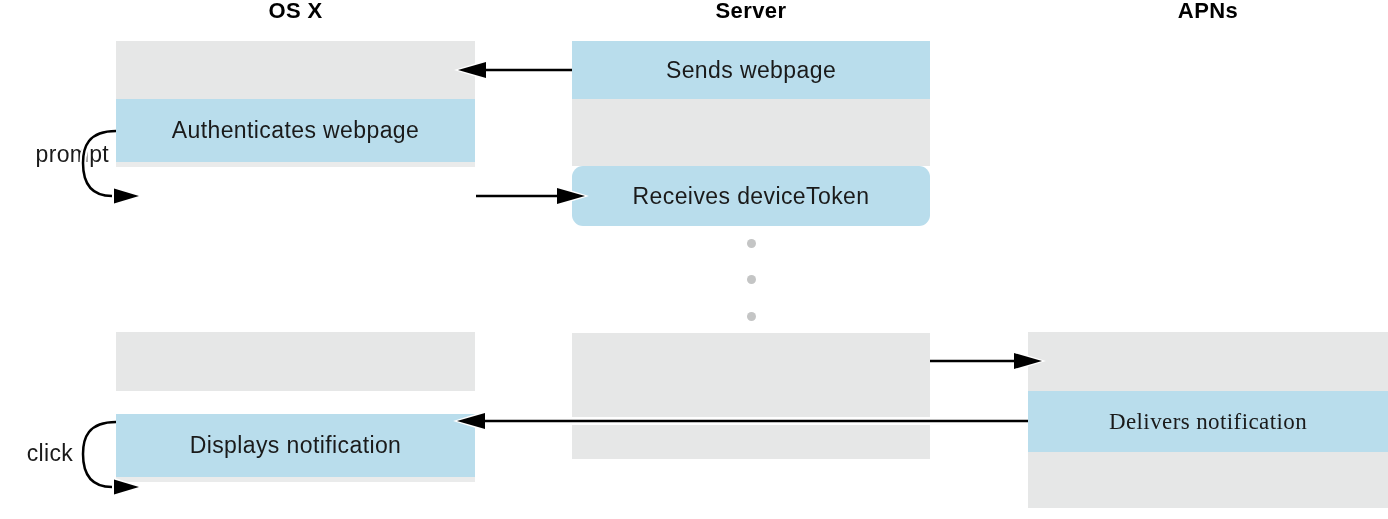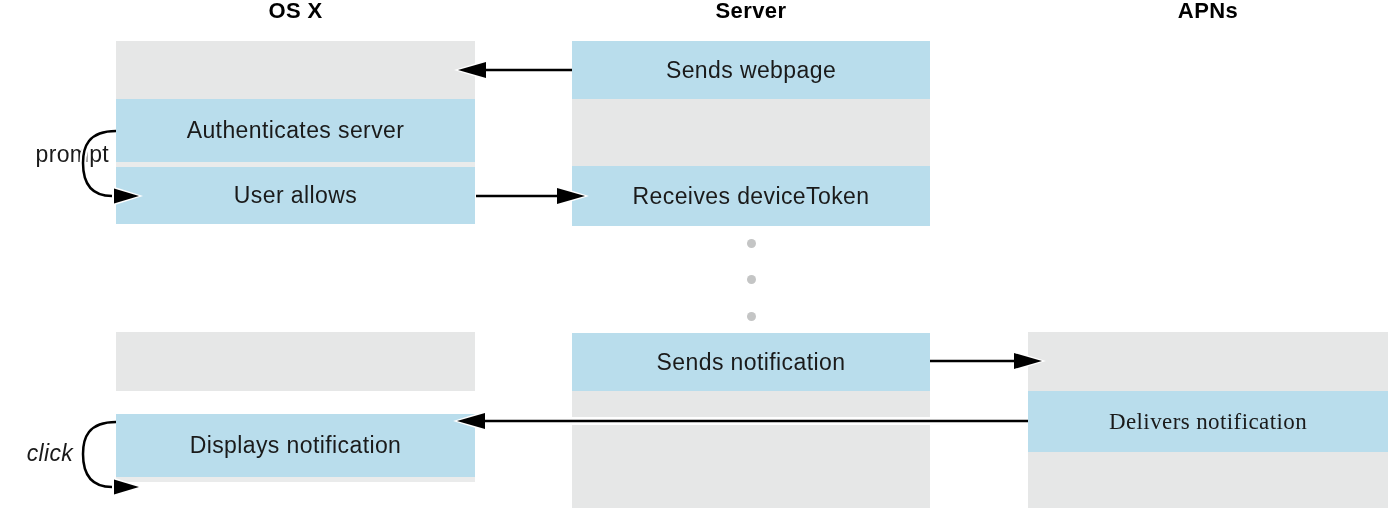--- a/index.html
+++ b/index.html
@@ -75,54 +75,52 @@
 <body>
 
 <div class="canvas">
 
   <div class="col-title" style="left:116px; width:359px;">OS X</div>
   <div class="col-title" style="left:1028px; width:360px;">APNs</div>
   <div class="col-title" style="left:572px; width:358px;">Server</div>
 
   <div class="block" style="left:116px; top:41px; width:359px;">
     <div class="row idle" style="height:58px;"></div>
-    <div class="row active" style="height:63px;">Authenticates server</div>
+    <div class="row active" style="height:63px;">Authenticates webpage</div>
     <div class="sep" style="height:5px;"></div>
-    <div class="row active" style="height:57px;">User allows</div>
   </div>
 
   <div class="block" style="left:572px; top:41px; width:358px;">
     <div class="row active" style="height:58px;">Sends webpage</div>
     <div class="row idle" style="height:67px;"></div>
-    <div class="row active" style="height:60px;">Receives deviceToken</div>
+    <div class="row active" style="height:60px;border-radius:11px;">Receives deviceToken</div>
   </div>
 
   <div class="dot" style="left:747px; top:239px;"></div>
   <div class="dot" style="left:747px; top:275px;"></div>
   <div class="dot" style="left:747px; top:312px;"></div>
 
   <div class="block" style="left:116px; top:332px; width:359px;">
     <div class="row idle" style="height:59px;"></div>
     <div class="row active" style="height:63px;margin-top:23px;">Displays notification</div>
     <div class="sep" style="height:5px;"></div>
   </div>
 
   <div class="block" style="left:572px; top:333px; width:358px;">
-    <div class="row active" style="height:58px;">Sends notification</div>
     <div class="row idle" style="height:126px;"></div>
   </div>
 
   <div class="block" style="left:1028px; top:332px; width:360px;font-family:Liberation Serif, serif;">
     <div class="row idle" style="height:59px;"></div>
     <div class="row active" style="height:61px;">Delivers notification</div>
     <div class="row idle" style="height:65px;"></div>
   </div>
 
   <div class="annotation" style="left:0; top:141px; width:77px;padding-left:32px;">prompt</div>
-  <div class="annotation" style="left:0; top:440px; width:73px;font-style:italic;">click</div>
+  <div class="annotation" style="left:0; top:440px; width:73px;">click</div>
 
   <svg class="arrows" width="1388" height="519" viewBox="0 0 1388 519">
 
     <g>
       <line class="casing" x1="572" y1="70" x2="470" y2="70"></line>
       <polygon class="casing-head" points="454,70 488,59.5 488,80.5"></polygon>
       <line class="shaft" x1="572" y1="70" x2="484" y2="70"></line>
       <polygon class="head" points="458,70 486,62 486,78"></polygon>
     </g>
 

